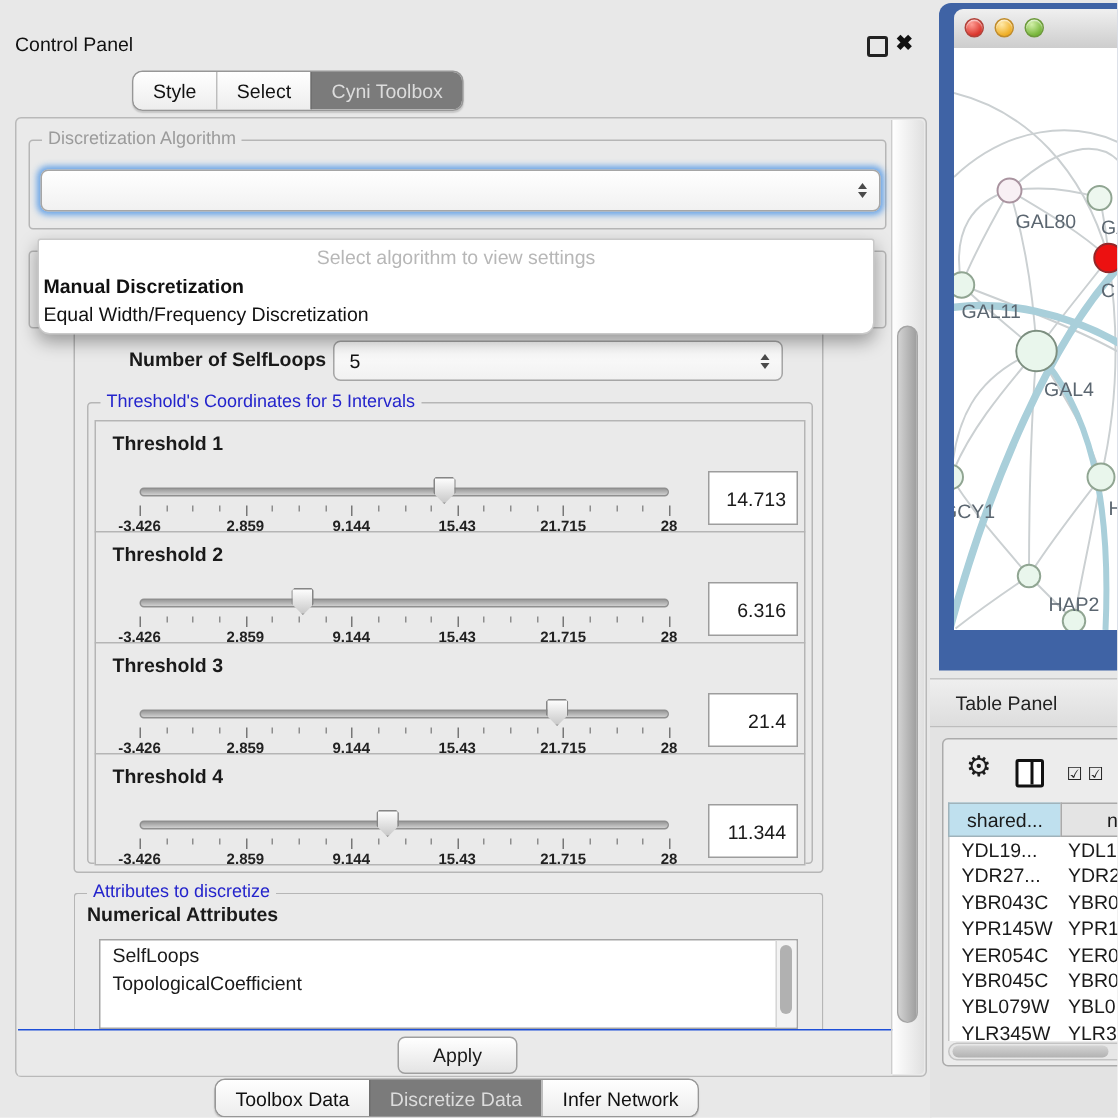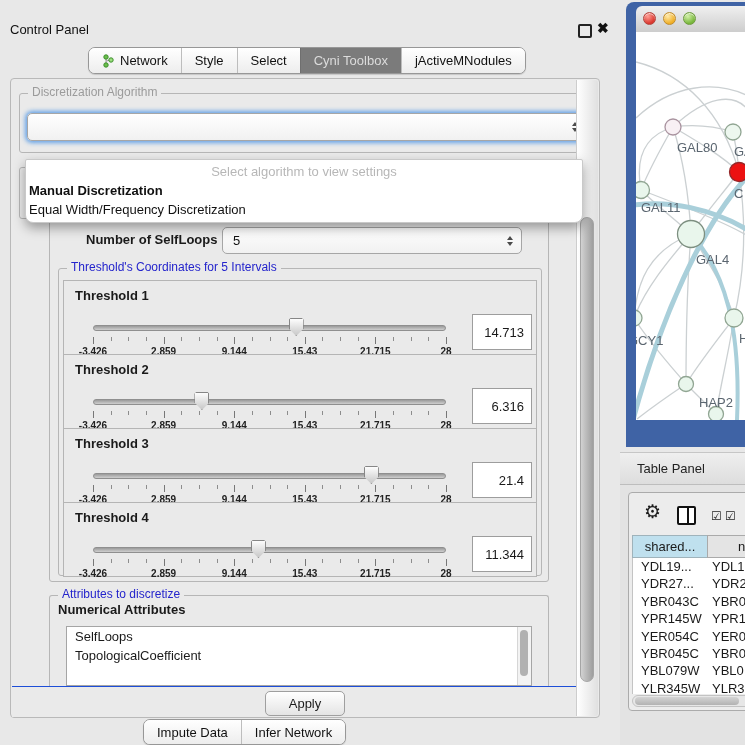--- a/index.html
+++ b/index.html
@@ -11,21 +11,21 @@
   .cp-title{position:absolute;left:10px;top:6px;font-size:13px;color:#111;}
   .win-float{position:absolute;left:578px;top:8px;width:10px;height:10px;border:2px solid #222;border-radius:2px;}
   .win-close{position:absolute;left:597px;top:4px;font-size:14px;font-weight:bold;color:#111;}
   .tabstrip{position:absolute;display:inline-flex;border:1px solid #979797;border-radius:7px;overflow:hidden;background:#fff;box-shadow:0 1px 1px rgba(0,0,0,.15);}
   .tabstrip.top{left:88px;top:31px;height:25px;}
   .tabstrip.bottom{left:143px;top:703px;height:24px;}
   .tab{display:flex;align-items:center;gap:5px;padding:0 13px;font-size:13px;background:linear-gradient(#ffffff,#ededed);border-left:1px solid #bdbdbd;white-space:nowrap;color:#111;}
   .tab:first-child{border-left:none;}
   .tab.sel{background:#7b7b7b;color:#dcdcdc;border-left-color:#6f6f6f;}
   
-  .panel{position:absolute;left:10px;top:62px;width:588px;height:638px;background:#eaeaea;border:1px solid #b9b9b9;border-radius:4px;}
+  .panel{position:absolute;left:10px;top:62px;width:588px;height:638px;background:#eaeaea;border:1px solid #b9b9b9;border-radius:4px;padding-left:18px;}
   .gb{position:absolute;border:1px solid #b6b6b6;border-radius:3px;}
   .gb-label{position:absolute;top:-9px;left:8px;background:#eaeaea;padding:0 4px;font-size:12px;color:#333;white-space:nowrap;}
   .gb-label.green{color:#3fbf3f;}
   .gb-label.blue{color:#2424cc;}
   .gb-label.gray{color:#9b9b9b;}
   .combo{position:absolute;background:linear-gradient(#ffffff,#f1f1f1);border:1px solid #a6a6a6;border-radius:5px;display:flex;align-items:center;padding:0 24px 0 10px;font-size:13px;color:#111;}
   .combo.focus{box-shadow:0 0 4px 2px rgba(80,150,230,.85);}
   .stepper{position:absolute;right:8px;top:50%;transform:translateY(-50%);display:flex;flex-direction:column;gap:2px;}
   .stepper i{display:block;width:0;height:0;border-left:3.5px solid transparent;border-right:3.5px solid transparent;}
   .stepper .up{border-bottom:4.5px solid #4a4a4a;}
@@ -94,40 +94,27 @@
 
   <div class="cp">
     <div class="cp-titlebar">
       <span class="cp-title">Control Panel</span>
       <span class="win-float"></span>
       <span class="win-close">✖</span>
     </div>
 
     <div class="tabstrip top">
       <div class="tab">
-        <svg width="13" height="14" viewBox="0 0 13 14">
-          <line x1="4" y1="3" x2="4" y2="11" stroke="#9a9a9a"></line>
-          <line x1="4" y1="7" x2="9" y2="6" stroke="#9a9a9a"></line>
-          <circle cx="4" cy="3" r="2.2" fill="#6abf4b" stroke="#3e8e2e"></circle>
-          <circle cx="4" cy="11" r="2.2" fill="#6abf4b" stroke="#3e8e2e"></circle>
-          <circle cx="9" cy="6" r="2.2" fill="#9adf7d" stroke="#3e8e2e"></circle>
-        </svg>
-        <span>Network</span>
-      </div>
-      <div class="tab">
           <span>Style</span>
         </div>
       <div class="tab">
           <span>Select</span>
         </div>
       <div class="tab sel">
           <span>Cyni Toolbox</span>
-        </div>
-      <div class="tab">
-          <span>jActiveMNodules</span>
         </div>
     </div>
 
     <div class="panel">
 
       <div class="gb" style="left:8px;top:14px;width:570px;height:58px;">
         <span class="gb-label gray">Discretization Algorithm</span>
       </div>
       <div class="combo focus" style="left:16px;top:34px;width:560px;height:28px;box-sizing:border-box;">
         <span class="stepper">
@@ -348,21 +335,24 @@
         <div class="apply-btn">Apply</div>
       </div>
 
       <div class="vscroll">
         <div class="vthumb"></div>
       </div>
     </div>
 
     <div class="tabstrip bottom">
       <div class="tab">
-          <span>Impute Data</span>
+          <span>Toolbox Data</span>
+        </div>
+      <div class="tab sel">
+          <span>Discretize Data</span>
         </div>
       <div class="tab">
           <span>Infer Network</span>
         </div>
     </div>
   </div>
 
   <div class="right">
 
     <div class="net-frame">

